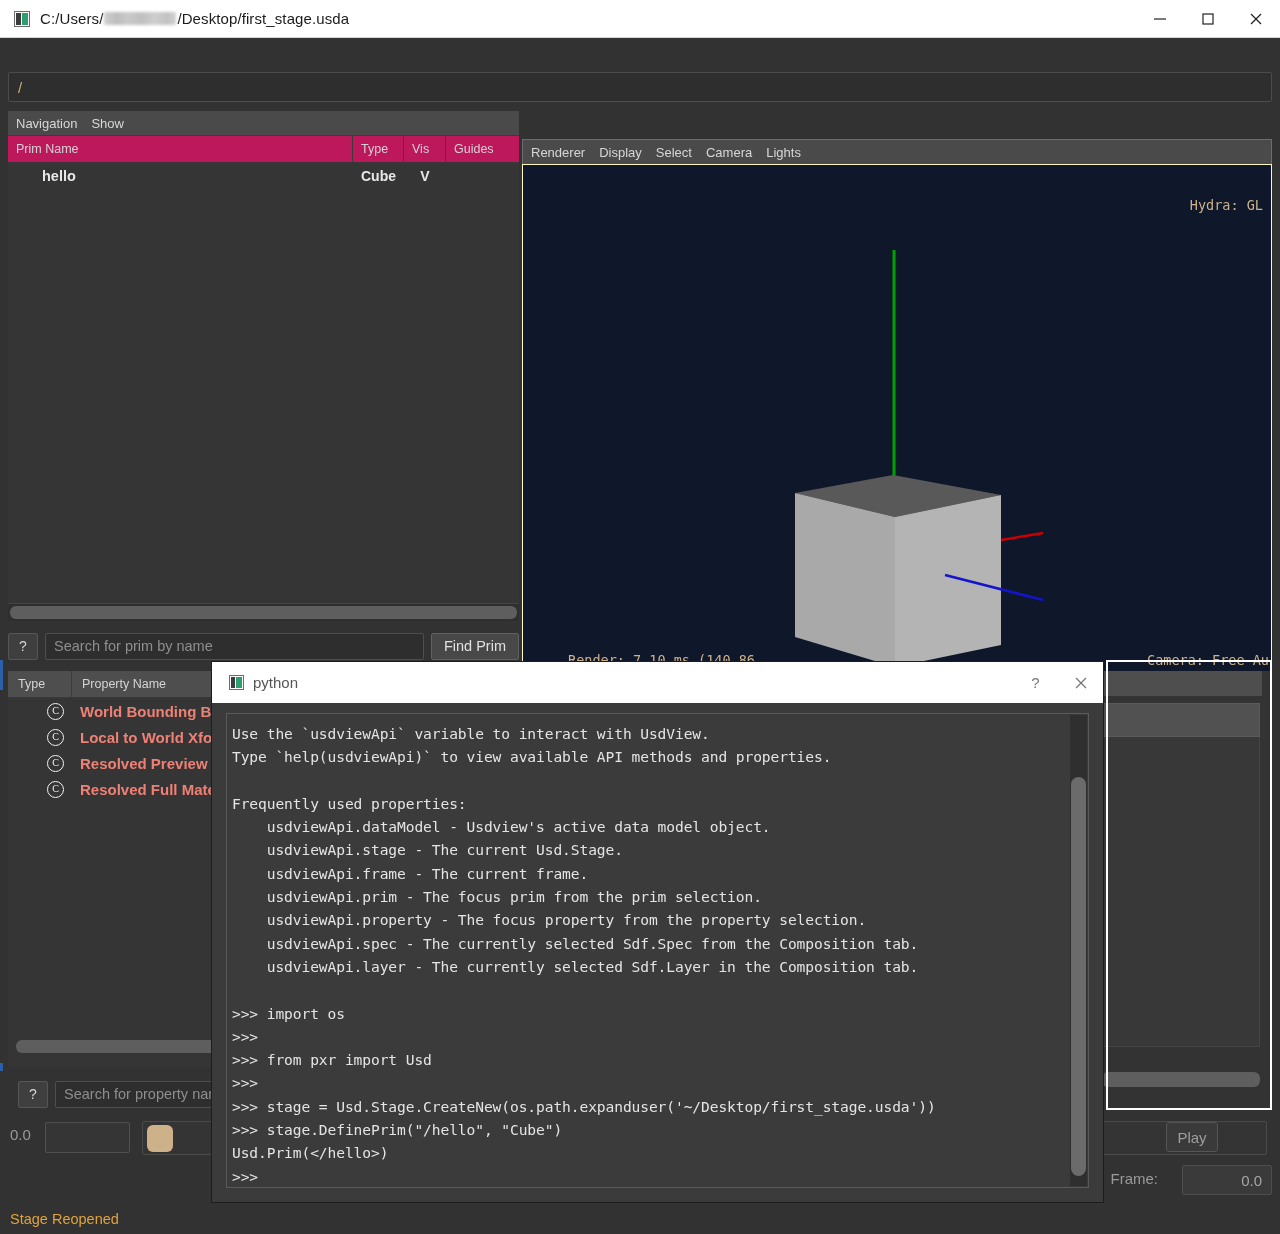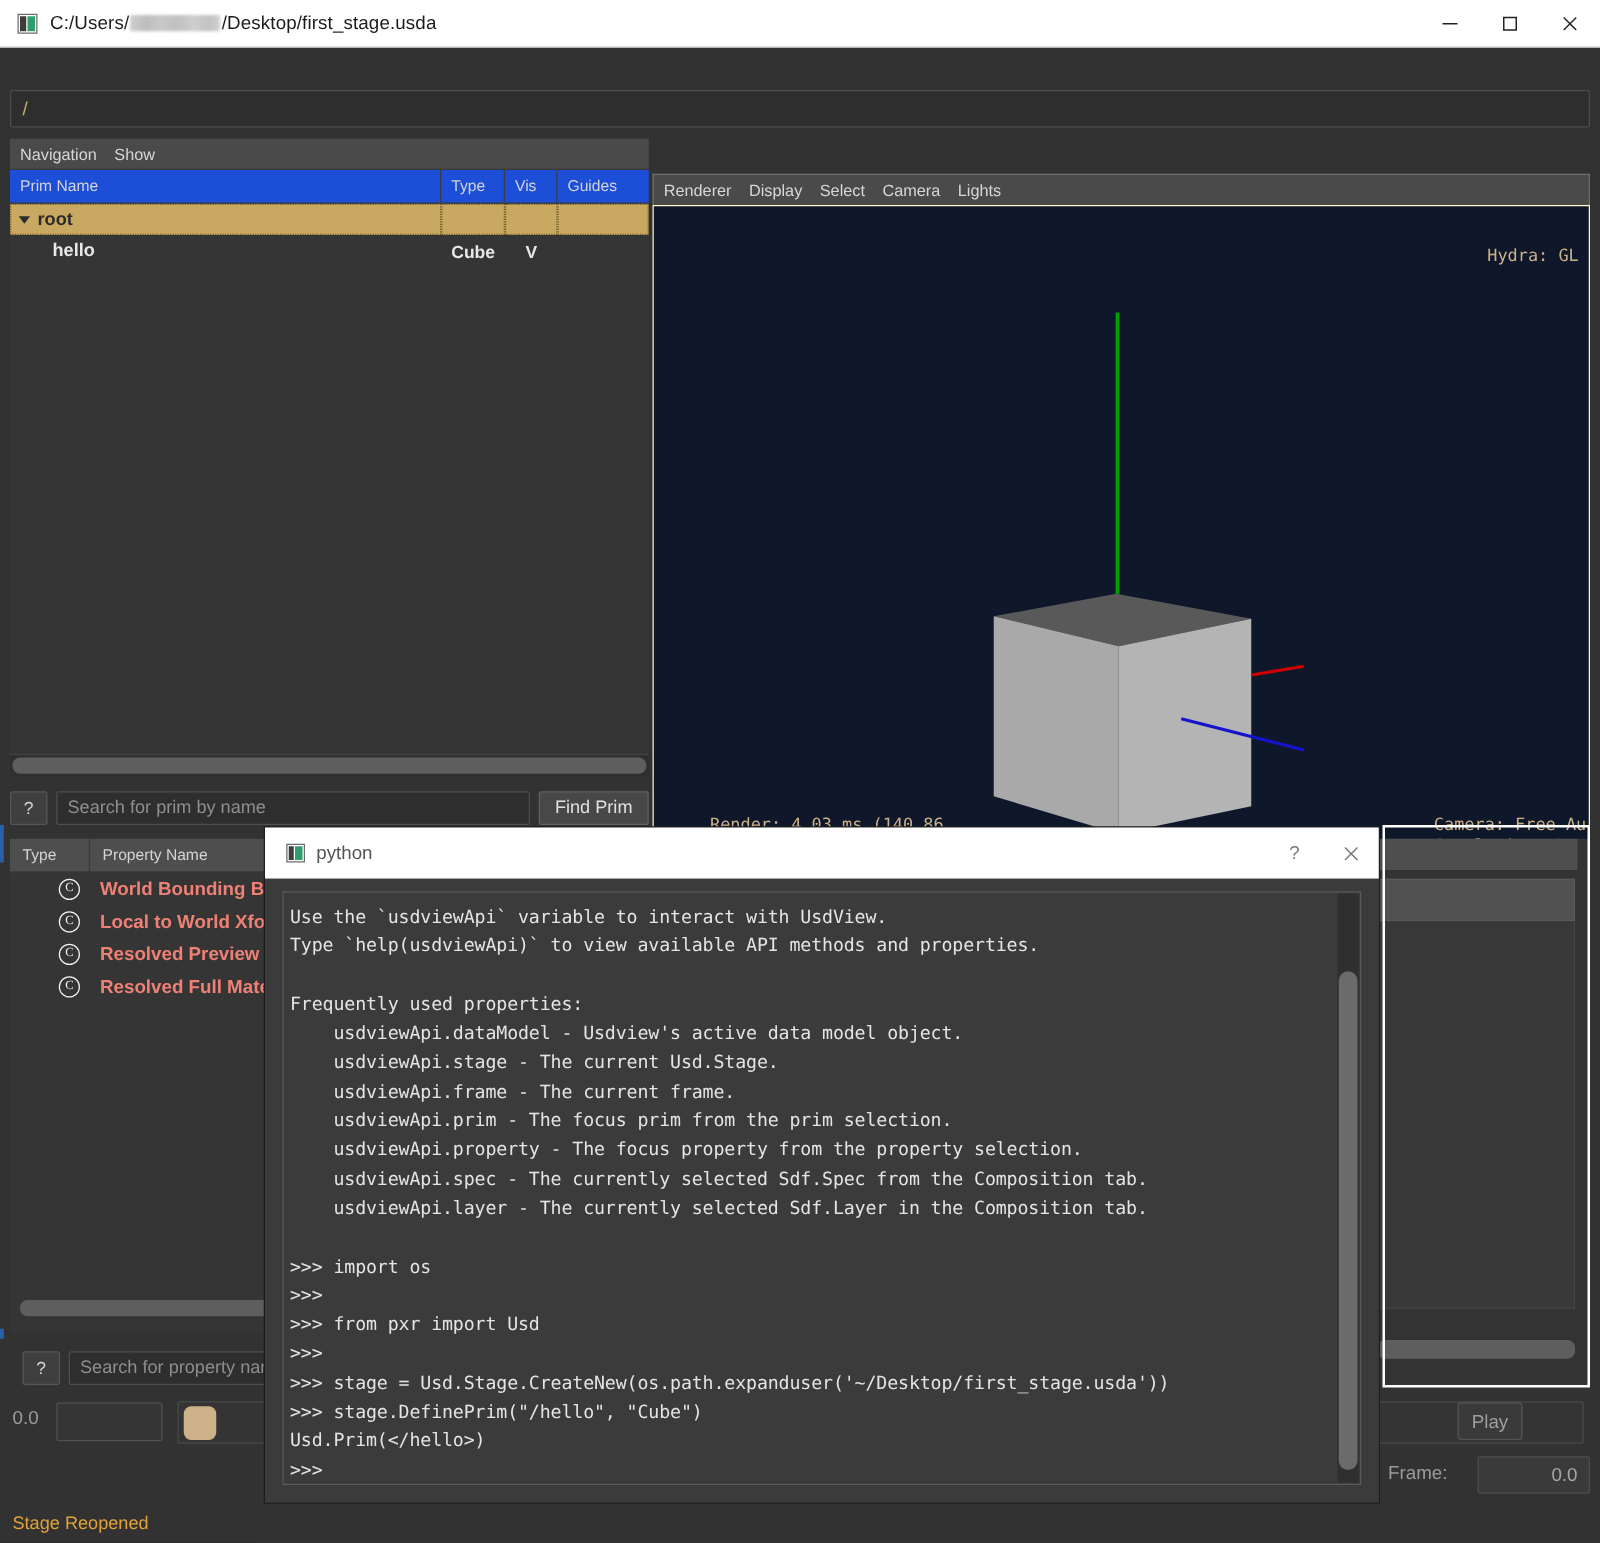--- a/index.html
+++ b/index.html
@@ -62,21 +62,21 @@
   }
 
   
   .left-panel { position: absolute; left: 8px; top: 111px; width: 511px; height: 524px; }
   .tabbar-left {
     height: 25px; background: #4a4a4a; display: flex; align-items: center; padding-left: 8px;
     border-bottom: 1px solid #3a3a3a;
   }
   .tabbar-left .tl { font-size: 13px; color: #d7d7d7; margin-right: 14px; }
   .tree-head {
-    display: flex; height: 27px; background: #1d4ed8;
+    display: flex; height: 27px; background: #be185d;
     border-bottom: 1px solid #393939;
   }
   .th { font-size: 12.5px; color: #d4d4d4; display: flex; align-items: center; padding-left: 8px;
         border-right: 1px solid #3c3c3c; }
   .th.c-name { flex: 1 1 auto; }
   .th.c-type { width: 51px; }
   .th.c-vis { width: 42px; }
   .th.c-guides { width: 73px; border-right: none; }
   .tree-body { background: #353535; height: 440px; overflow: hidden; }
   .tree-row { display: flex; height: 25px; align-items: stretch; }
@@ -256,33 +256,20 @@
       <div class="tl">Show</div>
     </div>
     <div class="tree-head">
       <div class="th c-name">Prim Name</div>
       <div class="th c-type">Type</div>
       <div class="th c-vis">Vis</div>
       <div class="th c-guides">Guides</div>
     </div>
     <div class="tree-body">
 
-      <div class="tree-row sel">
-        <div class="tr-name">
-          <span class="arrow">
-            <svg width="13" height="13" viewBox="0 0 13 13">
-                <polygon points="2,4 11,4 6.5,10" fill="#2b2b2b"></polygon>
-              </svg>
-          </span>
-          <span>root</span>
-        </div>
-        <div class="tr-cell tr-type"></div>
-        <div class="tr-cell tr-vis"></div>
-        <div class="tr-cell tr-guides"></div>
-      </div>
 
       <div class="tree-row">
         <div class="tr-name">
           <span class="indent"></span>
           <span>hello</span>
         </div>
         <div class="tr-cell tr-type">Cube</div>
         <div class="tr-cell tr-vis">V</div>
         <div class="tr-cell tr-guides"></div>
       </div>
@@ -372,21 +359,21 @@
 
         <polygon points="272,328 372,352 372,502 272,472" fill="#a9a9a9"></polygon>
 
         <polygon points="372,352 478,330 478,480 372,502" fill="#b4b4b4"></polygon>
 
         <line x1="478" y1="375" x2="520" y2="368" stroke="#cc0000" stroke-width="2.5"></line>
 
         <line x1="422" y1="410" x2="520" y2="435" stroke="#1414cc" stroke-width="2.5"></line>
       </svg>
       <div class="vp-hud hud-hydra">Hydra: GL</div>
-      <div class="vp-hud hud-render">Render: 4.03 ms (140.86</div>
+      <div class="vp-hud hud-render">Render: 7.10 ms (140.86</div>
       <div class="vp-hud hud-playback">Playback: N/A</div>
       <div class="vp-hud hud-camera">Camera: Free Au</div>
       <div class="vp-hud hud-complexity">Complexity: Low</div>
     </div>
   </div>
 
   <div class="right-sub">
     <div class="rs-tab"></div>
     <div class="rs-head"></div>
     <div class="rs-body"></div>

